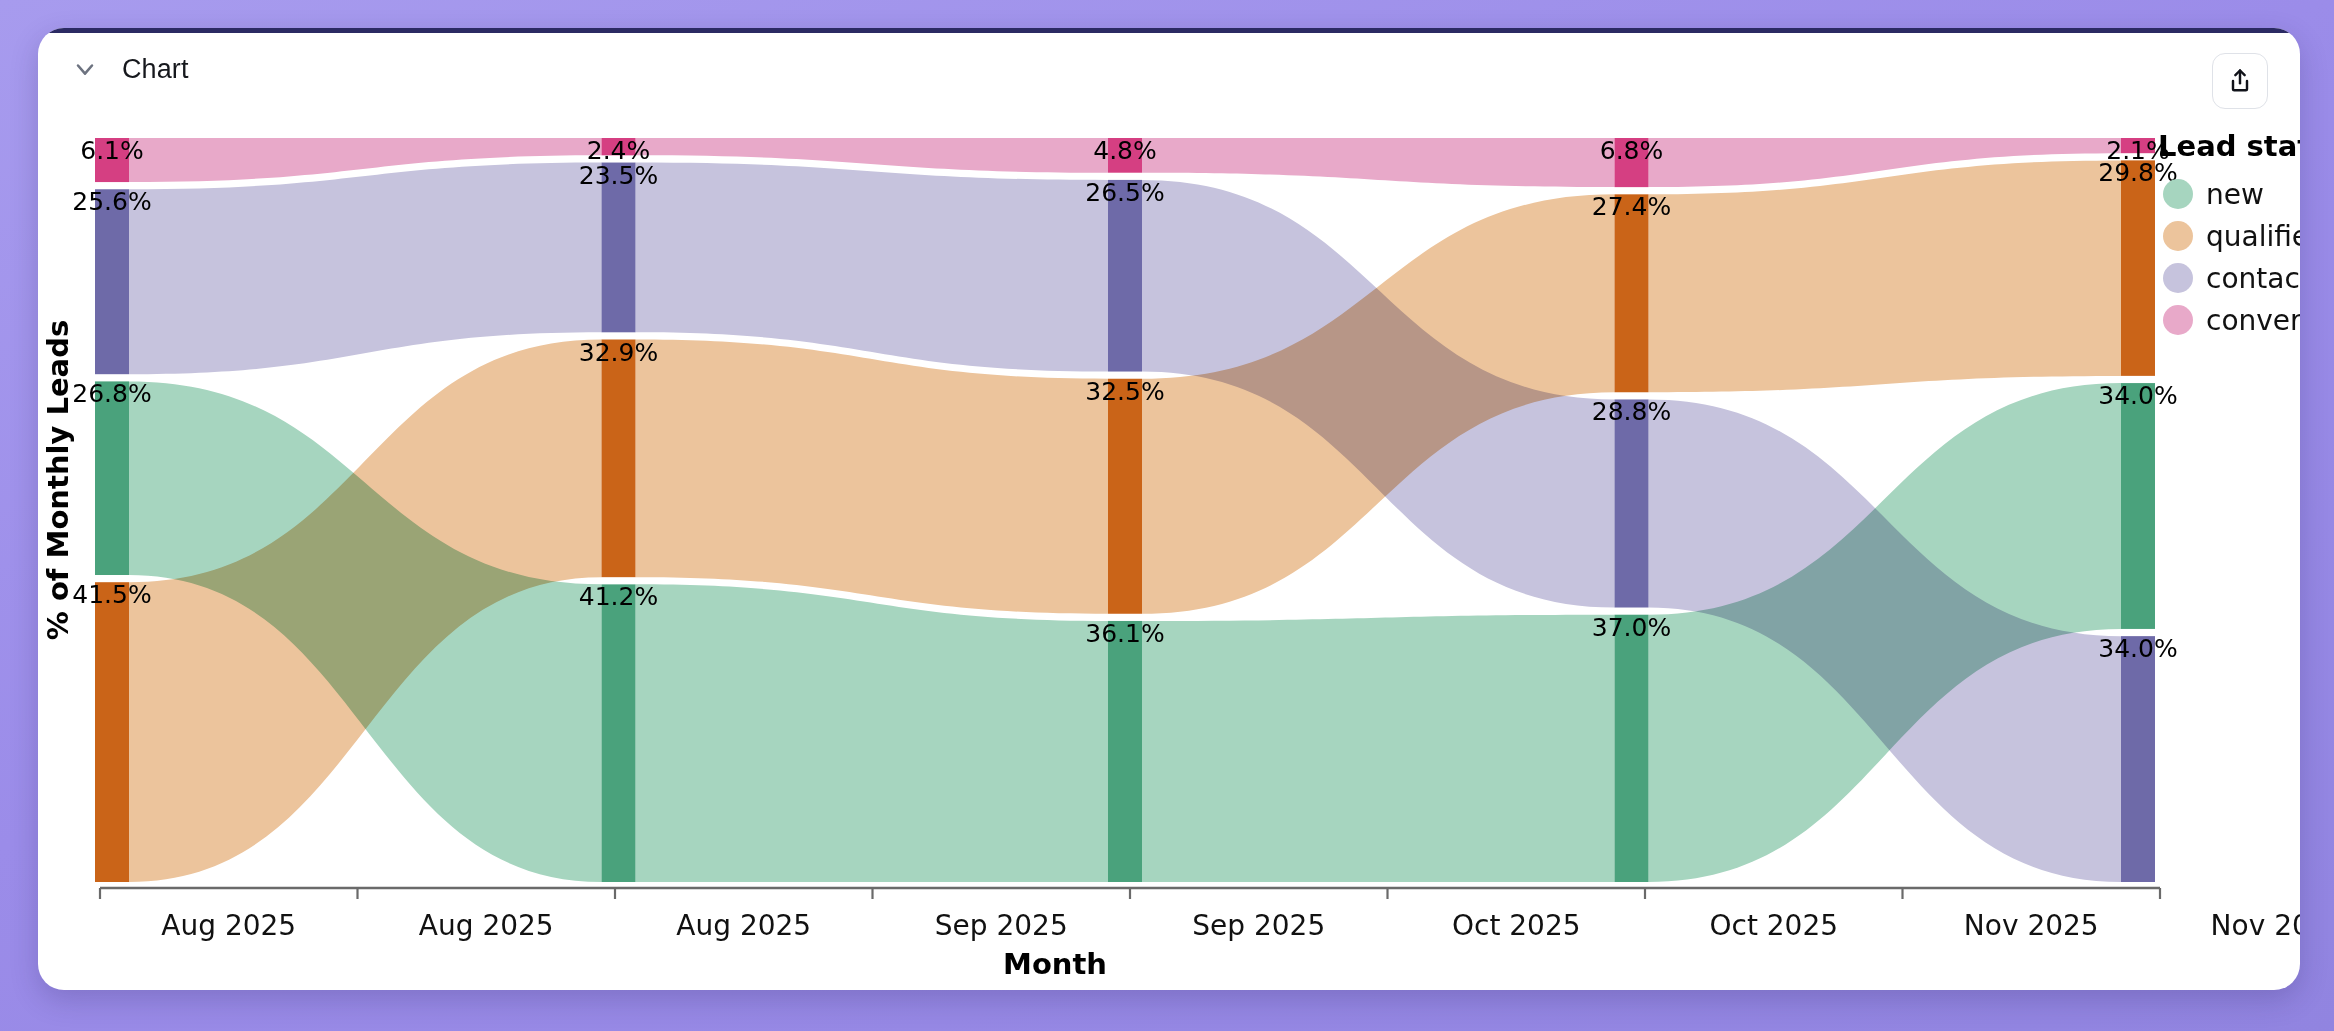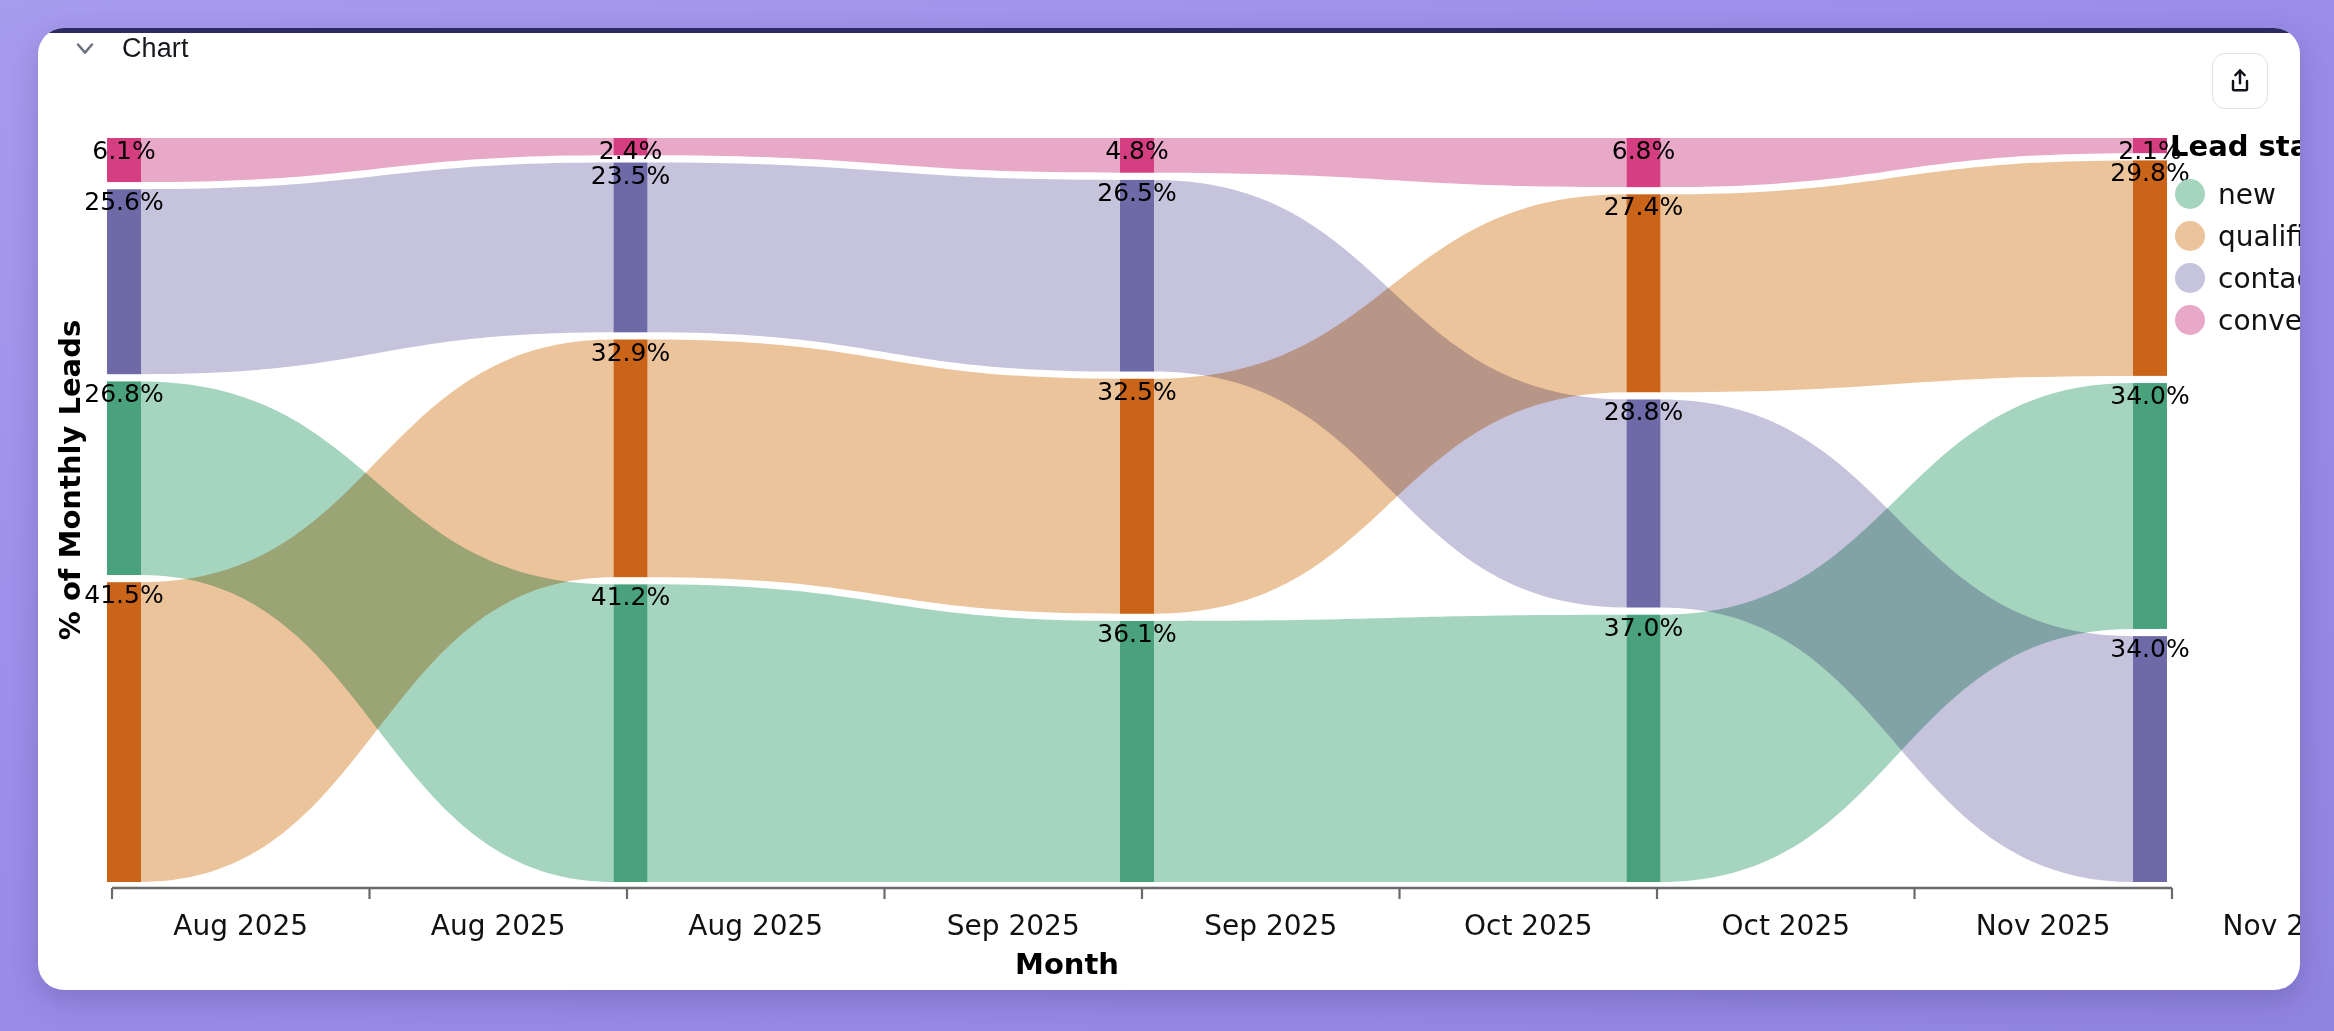--- a/index.html
+++ b/index.html
@@ -22,21 +22,21 @@
     overflow: hidden;
   }
   #accent-bar {
     position: absolute; left: 0; top: 0;
     width: 100%; height: 5px;
     background: #2b2a63;
   }
   #card-header {
     position: absolute; left: 0; top: 5px;
     width: 100%; height: 72px;
-    display: flex; align-items: flex-start;
+    display: flex; align-items: center;
   }
   #collapse-chevron {
     margin-left: 32px;
     width: 30px; height: 30px;
     display: flex; align-items: center; justify-content: center;
     cursor: pointer;
   }
   #collapse-chevron svg { display: block; }
   #panel-title {
     margin-left: 22px;
@@ -49,21 +49,21 @@
     right: 32px; top: 20px;
     width: 56px; height: 56px;
     border: 1.5px solid #dfe2e8;
     border-radius: 13px;
     background: #fff;
     display: flex; align-items: center; justify-content: center;
     cursor: pointer;
   }
   #chart-area {
     position: absolute;
-    left: 12px; top: 76px;
+    left: 0; top: 76px;
     width: 2262px; height: 886px;
   }
   svg.plot { display: block; }
   .nodelabel {
     font-family: "DejaVu Sans", sans-serif;
     font-size: 25px;
     fill: #000;
   }
   .ticklabel {
     font-family: "DejaVu Sans", sans-serif;

